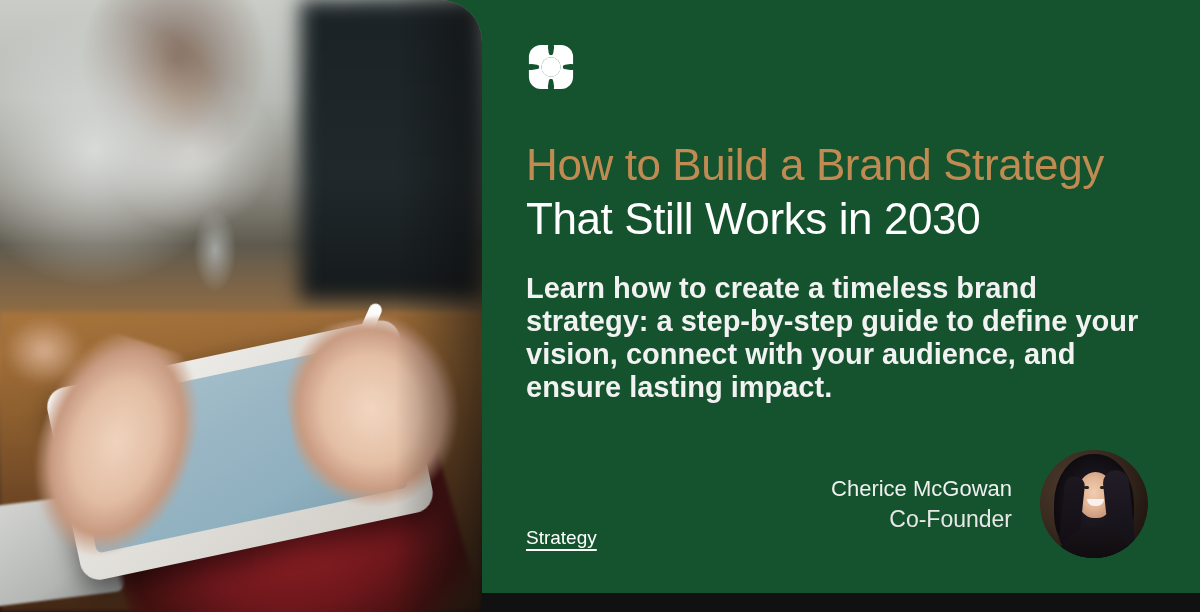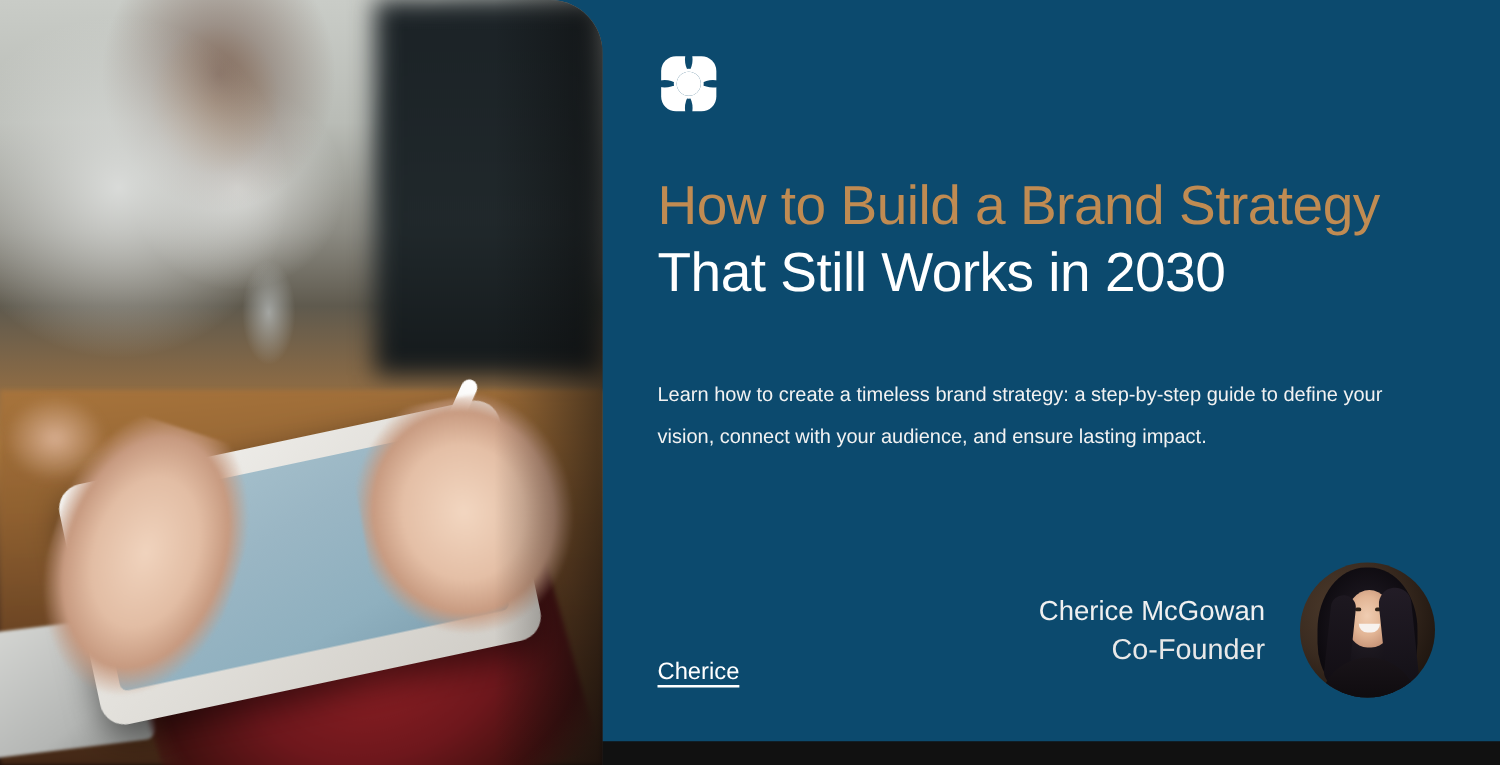--- a/index.html
+++ b/index.html
@@ -5,21 +5,21 @@
   * { margin:0; padding:0; box-sizing:border-box; }
   html, body {
     width:1200px; height:612px;
     background:#111111;
     font-family:"Liberation Sans", sans-serif;
     overflow:hidden;
   }
   .card {
     position:relative;
     width:1200px; height:593px;
-    background:#0c4a6e;
+    background:#14532d;
     display:flex;
     justify-content:space-between;
   }
 
   
   .media {
     position:relative;
     width:482px; height:612px;
     flex:0 0 482px;
     overflow:hidden;
@@ -167,26 +167,26 @@
     font-size:44px;
     line-height:54px;
     font-weight:400;
     letter-spacing:-.4px;
     white-space:nowrap;
   }
   .title .l1 { display:block; color:#c08b52; }
   .title .l2 { display:block; color:#ffffff; }
 
   .subtitle {
-    margin-top:54px;
+    margin-top:26px;
     max-width:638px;
-    font-size:16px;
+    font-size:29px;
     line-height:33px;
     color:#f2f2f2;
-    font-weight:400;
+    font-weight:700;
   }
 
   .footer {
     margin-top:auto;
     display:flex;
     align-items:flex-end;
     justify-content:space-between;
     padding-bottom:20px;
   }
   .tag {
@@ -307,21 +307,21 @@
     </div>
 
     <h1 class="title">
       <span class="l1">How to Build a Brand Strategy</span>
       <span class="l2">That Still Works in 2030</span>
     </h1>
 
     <p class="subtitle">Learn how to create a timeless brand strategy: a step-by-step guide to define your vision, connect with your audience, and ensure lasting impact.</p>
 
     <div class="footer">
-      <a class="tag" href="#">Cherice</a>
+      <a class="tag" href="#">Strategy</a>
 
       <div class="author">
         <div class="author-text">
           <div class="author-name">Cherice McGowan</div>
           <div class="author-role">Co-Founder</div>
         </div>
         <div class="avatar">
           <div class="av-hair"></div>
           <div class="av-face"></div>
           <div class="av-eye-l"></div>

